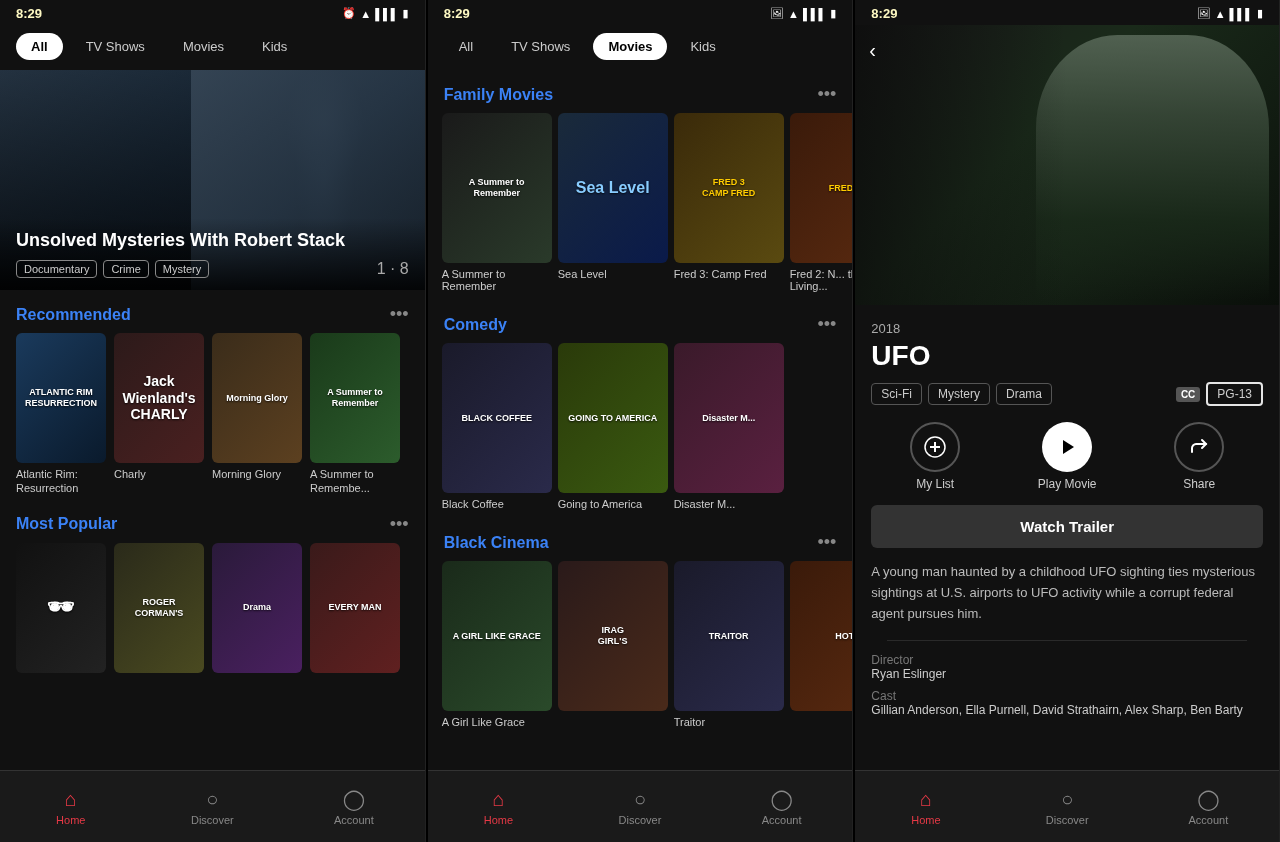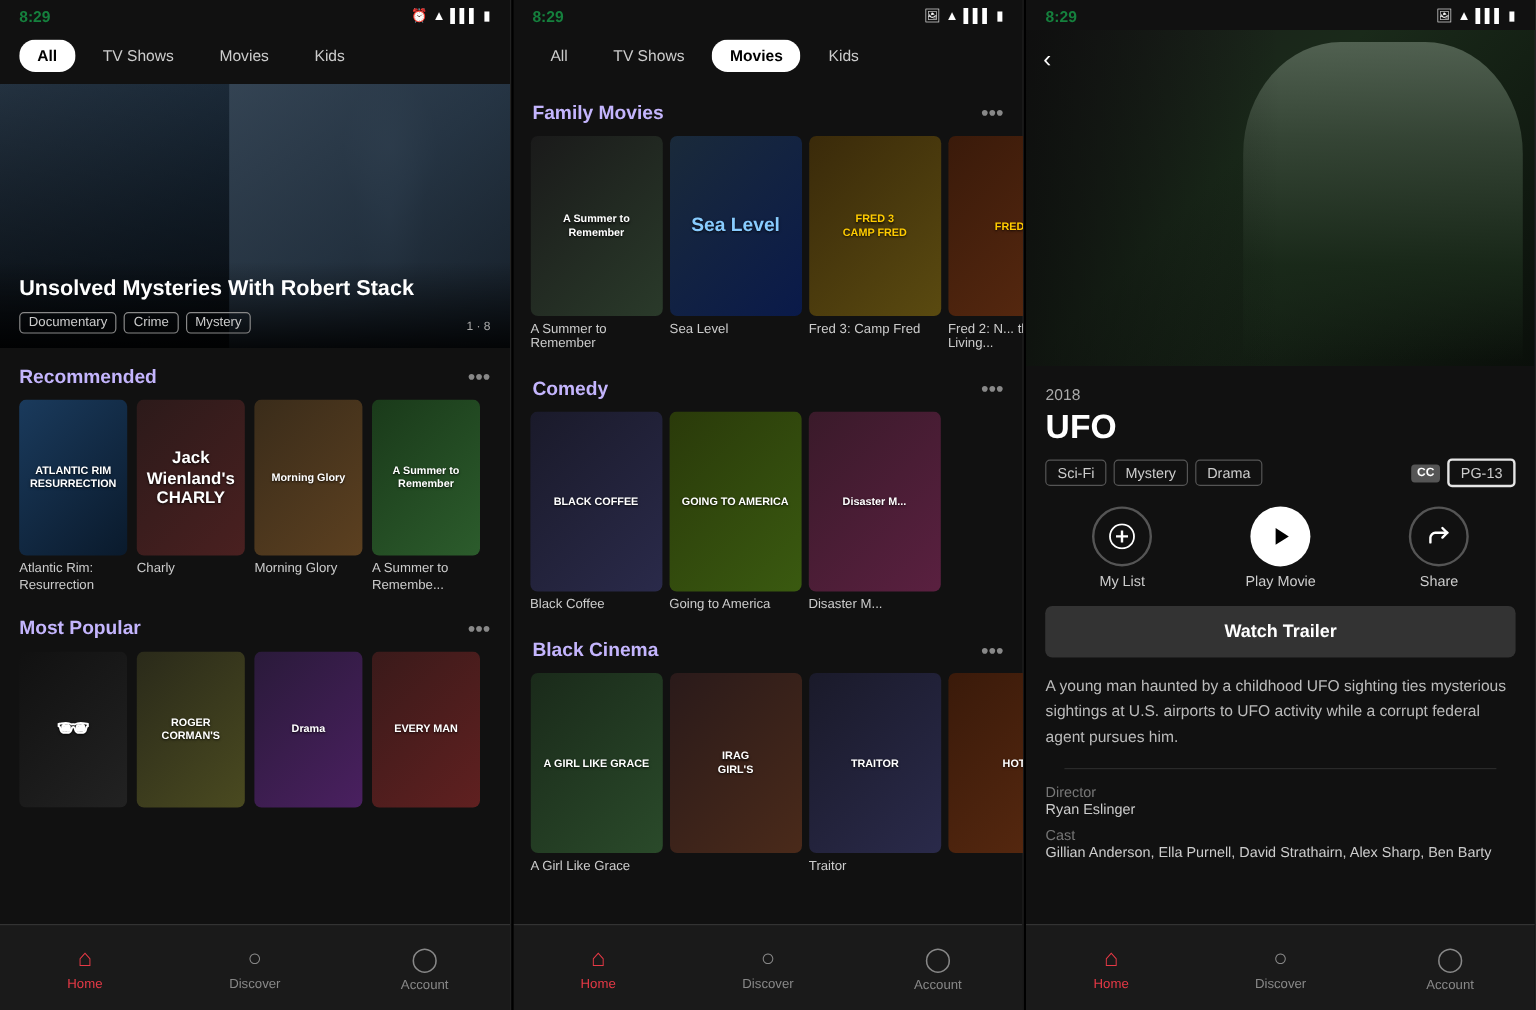--- a/index.html
+++ b/index.html
@@ -28,21 +28,21 @@
     .status-bar {
       display: flex;
       justify-content: space-between;
       align-items: center;
       padding: 6px 16px 4px;
       background: #111;
     }
     .status-time {
       font-size: 13px;
       font-weight: 600;
-      color: #15803d;
+      color: #fef9c3;
     }
     .status-icons {
       display: flex;
       gap: 4px;
       align-items: center;
       font-size: 11px;
       color: #fff;
     }
 
     
@@ -99,21 +99,21 @@
     }
     .hero-tag {
       border: 1px solid #888;
       border-radius: 4px;
       padding: 2px 7px;
       font-size: 11px;
       color: #ccc;
     }
     .hero-episode {
       margin-left: auto;
-      font-size: 10px;
+      font-size: 16px;
       color: #aaa;
     }
 
     
     .scroll-content {
       flex: 1;
       overflow-y: auto;
       overflow-x: hidden;
       padding-bottom: 60px;
     }
@@ -122,21 +122,21 @@
     
     .section-header {
       display: flex;
       justify-content: space-between;
       align-items: center;
       padding: 14px 16px 8px;
     }
     .section-title {
       font-size: 16px;
       font-weight: 700;
-      color: #c4b5fd;
+      color: #3b82f6;
     }
     .more-btn {
       color: #888;
       font-size: 18px;
       cursor: pointer;
     }
 
     
     .h-scroll {
       display: flex;

